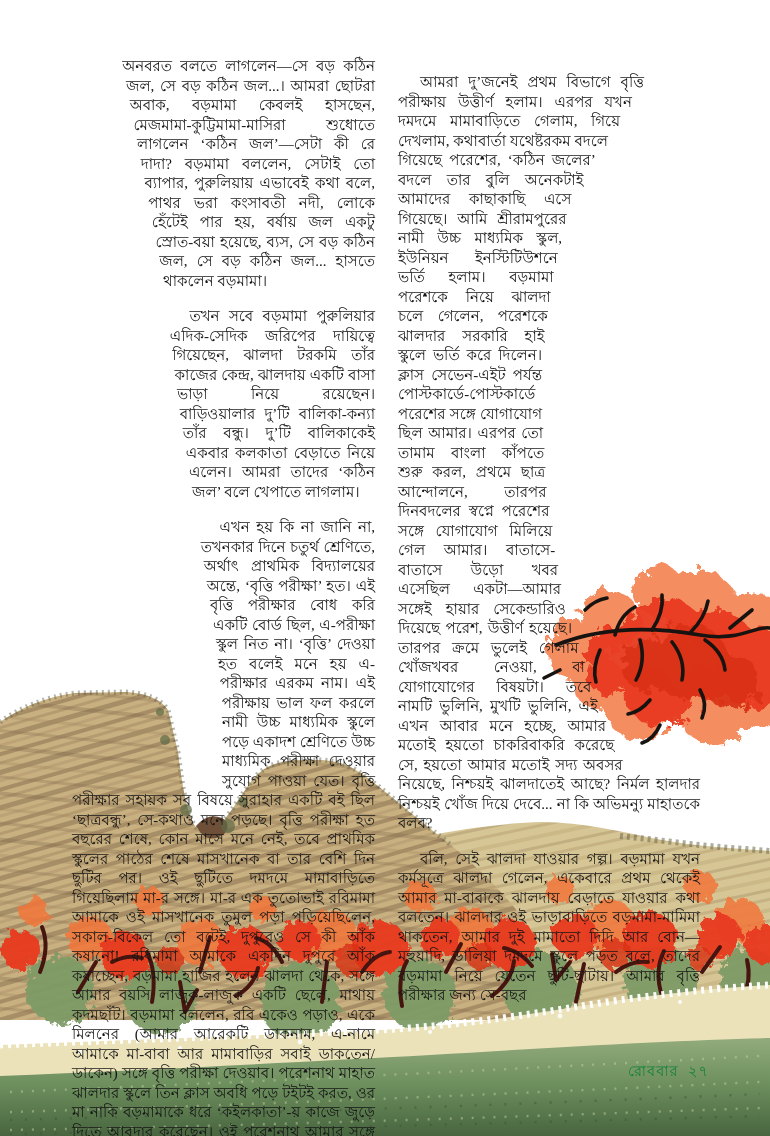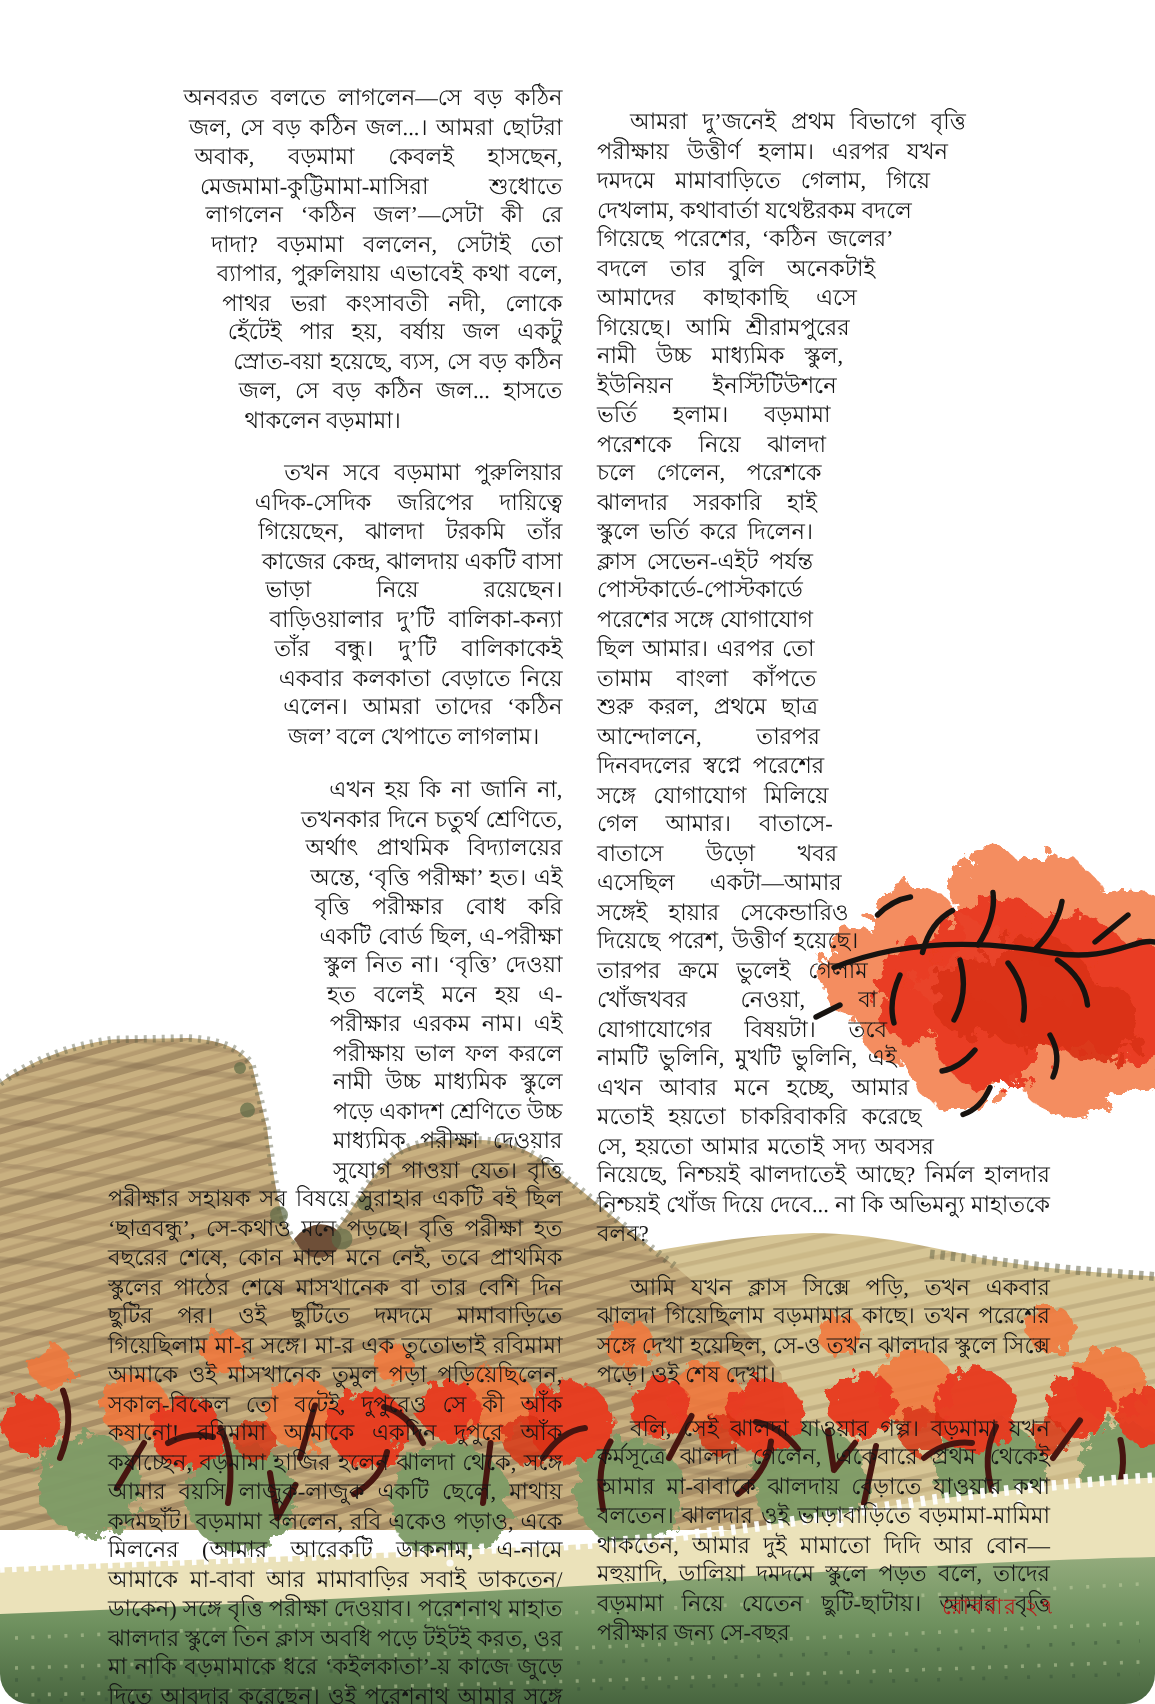--- a/index.html
+++ b/index.html
@@ -1,20 +1,19 @@
 <!DOCTYPE html>
 <html><head>
 <meta charset="utf-8">
 <style>
   html,body { margin:0; padding:0; background:#ffffff; }
   .page {
     position:relative; width:770px; height:1136px;
     background:#ffffff; overflow:hidden;
     font-family:"Liberation Serif", serif;
-    border-radius:20px;
   }
   .col {
     position:absolute; top:57px; font-size:15px; line-height:19.5px;
     color:#161616; text-align:justify; z-index:2;
   }
   .col-left  { left:72px;  width:303px; height:700px; }
   .col-right { left:398px; width:302px; height:760px; }
   .col p { margin:0; padding:0; }
   .col p.indent { text-indent:22px;margin-top:16px; }
   
@@ -27,39 +26,38 @@
     float:right; width:158px; height:210px; margin-top:498px;
     shape-outside: polygon(100% 0%, 82% 0%, 49% 12%, 21% 22%, 11% 32%, 2% 45%, 6% 60%, 16% 75%, 38% 90%, 57% 100%, 100% 100%);
     shape-margin:5px;
   }
   .illustration {
     position:absolute; left:0; top:540px; width:770px; height:596px;
     z-index:1; pointer-events:none;
   }
   .footer {
     position:absolute; left:628px; top:1060px; z-index:3;
-    font-size:14.5px; color:#b91c1c; letter-spacing:1px; white-space:nowrap;
+    font-size:14.5px; color:#15803d; letter-spacing:1px; white-space:nowrap;font-family:Liberation Mono, monospace;
   }
 </style>
 </head>
 <body>
 
 <div class="page">
 
   <section class="col col-left">
     <div class="hill-spacer"></div>
     <p>অনবরত বলতে লাগলেন—সে বড় কঠিন জল, সে বড় কঠিন জল...। আমরা ছোটরা অবাক, বড়মামা কেবলই হাসছেন, মেজমামা-কুট্টিমামা-মাসিরা শুধোতে লাগলেন ‘কঠিন জল’—সেটা কী রে দাদা? বড়মামা বললেন, সেটাই তো ব্যাপার, পুরুলিয়ায় এভাবেই কথা বলে, পাথর ভরা কংসাবতী নদী, লোকে হেঁটেই পার হয়, বর্ষায় জল একটু স্রোত-বয়া হয়েছে, ব্যস, সে বড় কঠিন জল, সে বড় কঠিন জল... হাসতে থাকলেন বড়মামা।</p>
     <p class="indent">তখন সবে বড়মামা পুরুলিয়ার এদিক-সেদিক জরিপের দায়িত্বে গিয়েছেন, ঝালদা টরকমি তাঁর কাজের কেন্দ্র, ঝালদায় একটি বাসা ভাড়া নিয়ে রয়েছেন। বাড়িওয়ালার দু’টি বালিকা-কন্যা তাঁর বন্ধু। দু’টি বালিকাকেই একবার কলকাতা বেড়াতে নিয়ে এলেন। আমরা তাদের ‘কঠিন জল’ বলে খেপাতে লাগলাম।</p>
     <p class="indent">এখন হয় কি না জানি না, তখনকার দিনে চতুর্থ শ্রেণিতে, অর্থাৎ প্রাথমিক বিদ্যালয়ের অন্তে, ‘বৃত্তি পরীক্ষা’ হত। এই বৃত্তি পরীক্ষার বোধ করি একটি বোর্ড ছিল, এ-পরীক্ষা স্কুল নিত না। ‘বৃত্তি’ দেওয়া হত বলেই মনে হয় এ-পরীক্ষার এরকম নাম। এই পরীক্ষায় ভাল ফল করলে নামী উচ্চ মাধ্যমিক স্কুলে পড়ে একাদশ শ্রেণিতে উচ্চ মাধ্যমিক পরীক্ষা দেওয়ার সুযোগ পাওয়া যেত। বৃত্তি পরীক্ষার সহায়ক সব বিষয়ে সুরাহার একটি বই ছিল ‘ছাত্রবন্ধু’, সে-কথাও মনে পড়ছে। বৃত্তি পরীক্ষা হত বছরের শেষে, কোন মাসে মনে নেই, তবে প্রাথমিক স্কুলের পাঠের শেষে মাসখানেক বা তার বেশি দিন ছুটির পর। ওই ছুটিতে দমদমে মামাবাড়িতে গিয়েছিলাম মা-র সঙ্গে। মা-র এক তুতোভাই রবিমামা আমাকে ওই মাসখানেক তুমুল পড়া পড়িয়েছিলেন, সকাল-বিকেল তো বটেই, দুপুরেও সে কী আঁক কষানো! রবিমামা আমাকে একদিন দুপুরে আঁক কষাচ্ছেন, বড়মামা হাজির হলেন ঝালদা থেকে, সঙ্গে আমার বয়সি লাজুক-লাজুক একটি ছেলে, মাথায় কদমছাঁট। বড়মামা বললেন, রবি একেও পড়াও, একে মিলনের (আমার আরেকটি ডাকনাম, এ-নামে আমাকে মা-বাবা আর মামাবাড়ির সবাই ডাকতেন/ডাকেন) সঙ্গে বৃত্তি পরীক্ষা দেওয়াব। পরেশনাথ মাহাত ঝালদার স্কুলে তিন ক্লাস অবধি পড়ে টইটই করত, ওর মা নাকি বড়মামাকে ধরে ‘কইলকাতা’-য় কাজে জুড়ে দিতে আবদার করেছেন। ওই পরেশনাথ আমার সঙ্গে পড়তে, আঁক কষতে শুরু করে দিল। এক-দেড়মাসের পঠনপাঠন, রবিমামা জান লড়িয়ে দিলেন। আমি শ্রীরামপুরের পূর্ণচন্দ্র প্রাথমিক বিদ্যালয়</p>
   </section>
 
   <section class="col col-right">
     <div class="flower-spacer"></div>
     <p class="indent">আমরা দু’জনেই প্রথম বিভাগে বৃত্তি পরীক্ষায় উত্তীর্ণ হলাম। এরপর যখন দমদমে মামাবাড়িতে গেলাম, গিয়ে দেখলাম, কথাবার্তা যথেষ্টরকম বদলে গিয়েছে পরেশের, ‘কঠিন জলের’ বদলে তার বুলি অনেকটাই আমাদের কাছাকাছি এসে গিয়েছে। আমি শ্রীরামপুরের নামী উচ্চ মাধ্যমিক স্কুল, ইউনিয়ন ইনস্টিটিউশনে ভর্তি হলাম। বড়মামা পরেশকে নিয়ে ঝালদা চলে গেলেন, পরেশকে ঝালদার সরকারি হাই স্কুলে ভর্তি করে দিলেন। ক্লাস সেভেন-এইট পর্যন্ত পোস্টকার্ডে-পোস্টকার্ডে পরেশের সঙ্গে যোগাযোগ ছিল আমার। এরপর তো তামাম বাংলা কাঁপতে শুরু করল, প্রথমে ছাত্র আন্দোলনে, তারপর দিনবদলের স্বপ্নে পরেশের সঙ্গে যোগাযোগ মিলিয়ে গেল আমার। বাতাসে-বাতাসে উড়ো খবর এসেছিল একটা—আমার সঙ্গেই হায়ার সেকেন্ডারিও দিয়েছে পরেশ, উত্তীর্ণ হয়েছে। তারপর ক্রমে ভুলেই গেলাম খোঁজখবর নেওয়া, বা যোগাযোগের বিষয়টা। তবে নামটি ভুলিনি, মুখটি ভুলিনি, এই এখন আবার মনে হচ্ছে, আমার মতোই হয়তো চাকরিবাকরি করেছে সে, হয়তো আমার মতোই সদ্য অবসর নিয়েছে, নিশ্চয়ই ঝালদাতেই আছে? নির্মল হালদার নিশ্চয়ই খোঁজ দিয়ে দেবে... না কি অভিমন্যু মাহাতকে বলব?</p>
-    <p class="indent">আমি যখন ক্লাস সিক্সে পড়ি, তখন একবার ঝালদা গিয়েছিলাম বড়মামার কাছে। তখন পরেশের সঙ্গে দেখা হয়েছিল, সে-ও তখন ঝালদার স্কুলে সিক্সে পড়ে। ওই শেষ দেখা।</p>
     <p class="indent">বলি, সেই ঝালদা যাওয়ার গল্প। বড়মামা যখন কর্মসূত্রে ঝালদা গেলেন, একেবারে প্রথম থেকেই আমার মা-বাবাকে ঝালদায় বেড়াতে যাওয়ার কথা বলতেন। ঝালদার ওই ভাড়াবাড়িতে বড়মামা-মামিমা থাকতেন, আমার দুই মামাতো দিদি আর বোন—মহুয়াদি, ডালিয়া দমদমে স্কুলে পড়ত বলে, তাদের বড়মামা নিয়ে যেতেন ছুটি-ছাটায়। আমার বৃত্তি পরীক্ষার জন্য সে-বছর</p>
   </section>
 
   <svg class="illustration" viewBox="0 0 770 596" width="770" height="596" xmlns="http://www.w3.org/2000/svg">
     <defs>
       <pattern id="stripesA" patternUnits="userSpaceOnUse" width="34" height="34" patternTransform="rotate(-16)">
         <rect width="34" height="34" fill="#c8b080"></rect>
         <rect y="0" width="34" height="4" fill="#8c7150" opacity="0.55"></rect>
         <rect y="9" width="34" height="3" fill="#a68a62" opacity="0.55"></rect>
         <rect y="17" width="34" height="5" fill="#7c6448" opacity="0.45"></rect>

